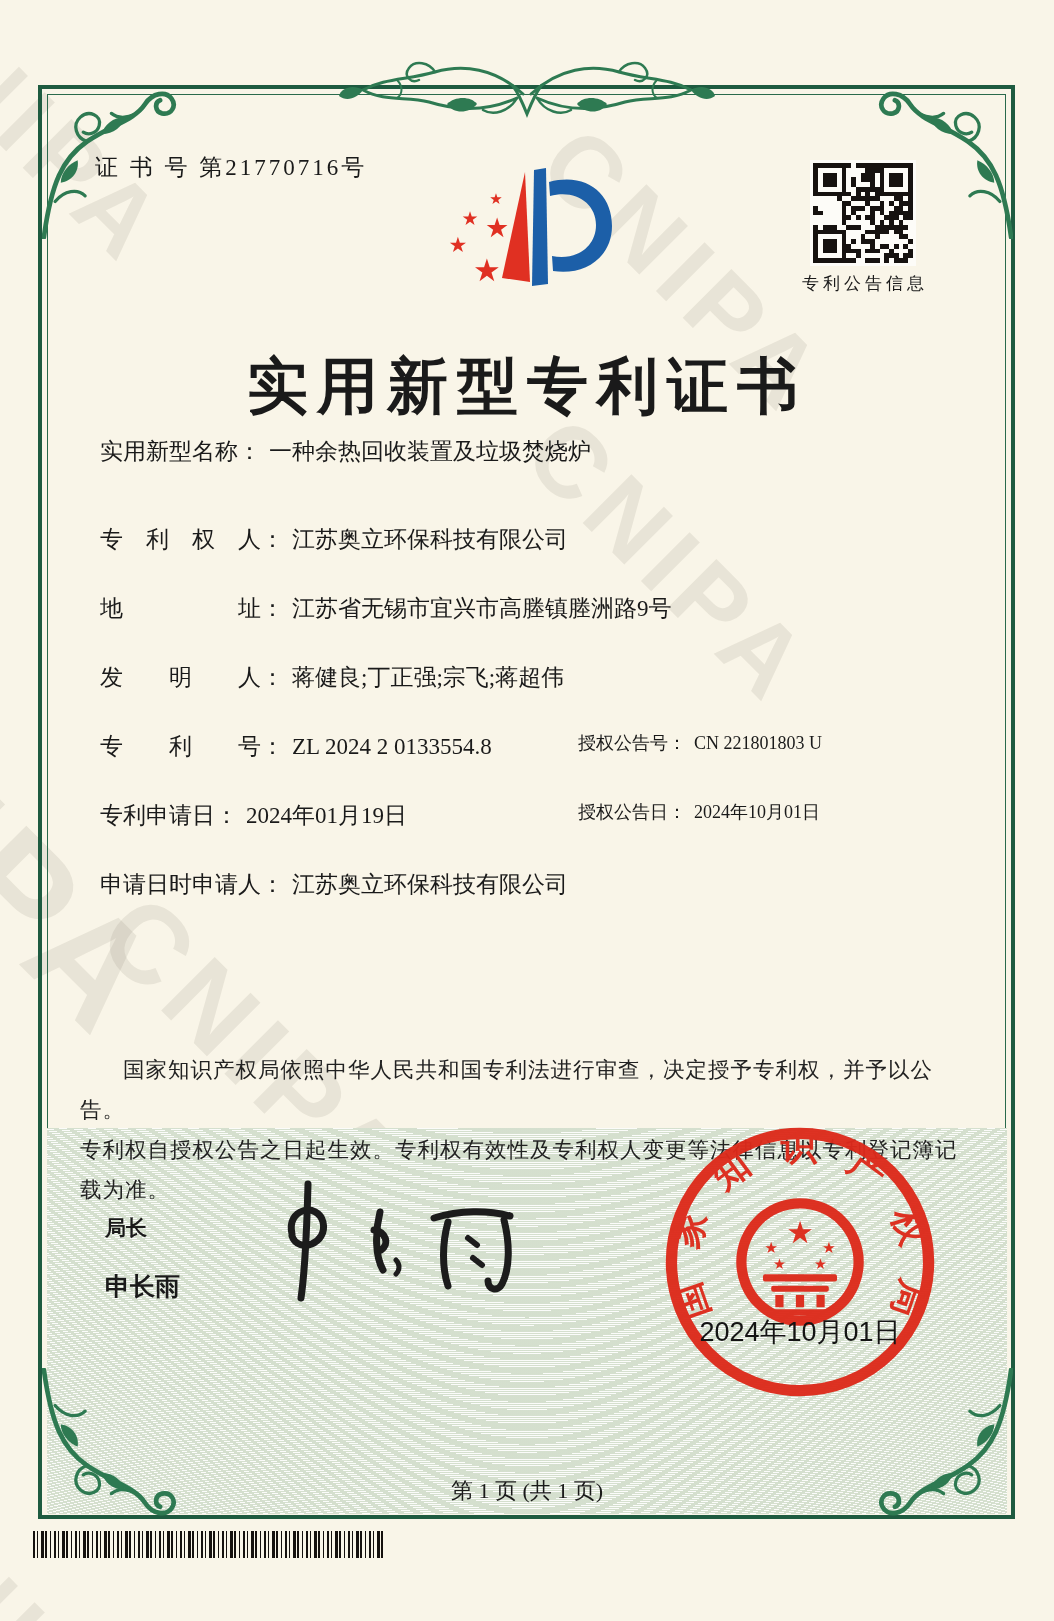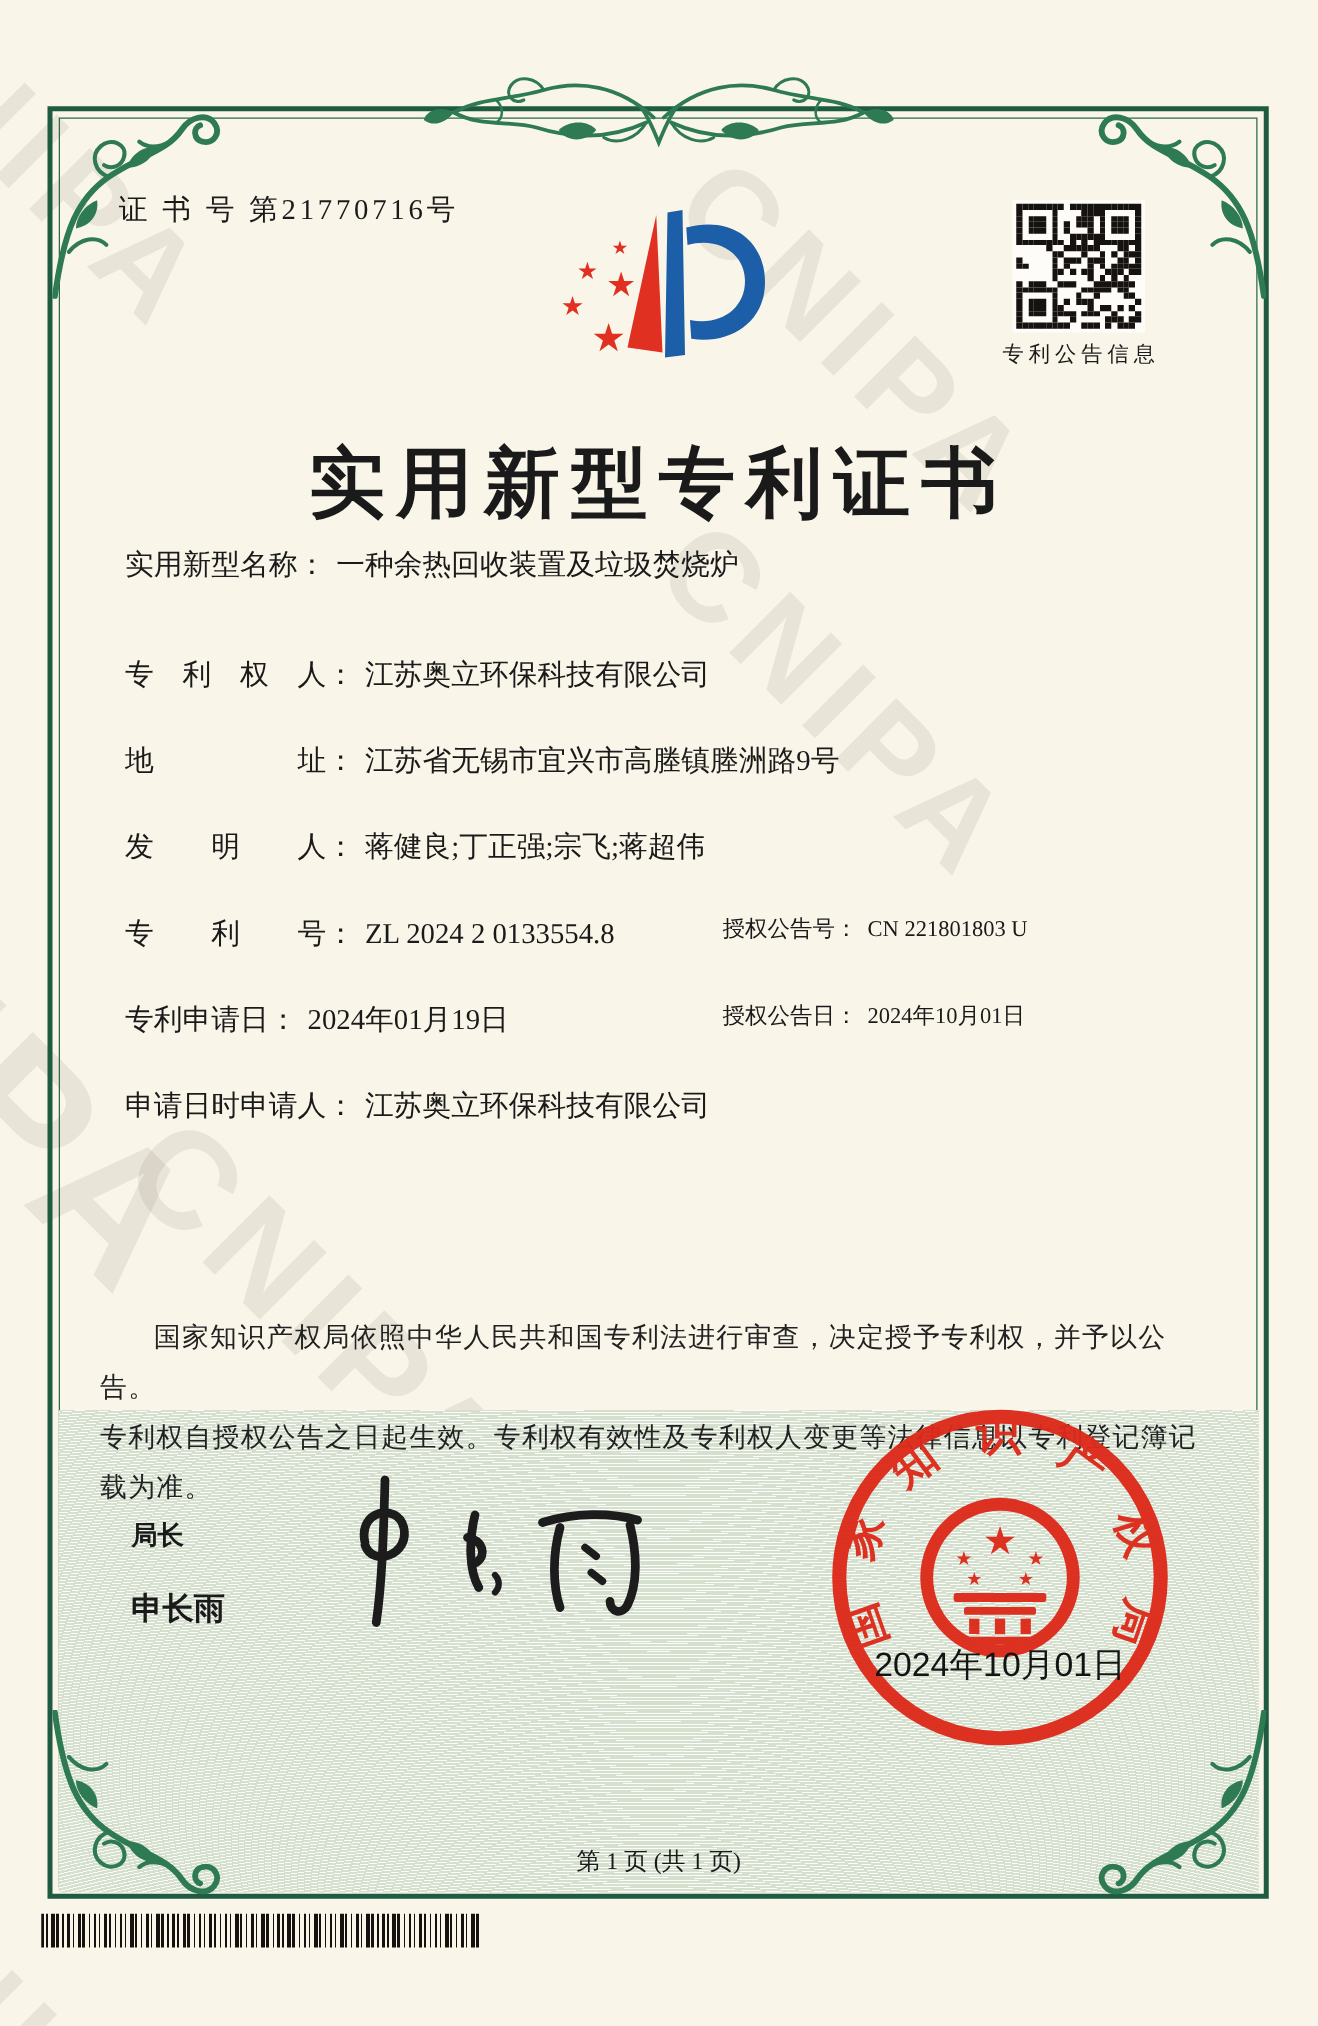--- a/index.html
+++ b/index.html
@@ -36,21 +36,21 @@
       letter-spacing:1px;color:#222;}
   .statement .ind{text-indent:2em;}
   .director-title{position:absolute;left:105px;top:1214px;font-size:21px;font-weight:600;
       font-family:"Liberation Sans","DejaVu Sans",sans-serif;z-index:4;}
   .director-name{position:absolute;left:105px;top:1270px;font-size:25px;font-weight:600;
       font-family:"Liberation Sans","DejaVu Sans",sans-serif;z-index:4;}
   .signature{position:absolute;left:262px;top:1172px;z-index:4;}
   .seal{position:absolute;left:656px;top:1118px;z-index:4;opacity:.96;}
   .seal-date{position:absolute;left:656px;top:1314px;width:288px;text-align:center;z-index:5;
       font-size:27px;color:#141414;font-family:"Liberation Sans","DejaVu Sans",sans-serif;}
-  .footer-page{position:absolute;left:0;right:0;top:1476px;text-align:center;font-size:19px;z-index:4;}
+  .footer-page{position:absolute;left:0;right:0;top:1476px;text-align:center;font-size:22px;z-index:4;}
   .barcode{position:absolute;left:33px;top:1531px;width:352px;height:27px;z-index:3;
       background:repeating-linear-gradient(90deg,#15110e 0 2px,#f9f5e8 2px 4px,#15110e 4px 5px,
         #f9f5e8 5px 8px,#15110e 8px 11px,#f9f5e8 11px 12px,#15110e 12px 14px,#f9f5e8 14px 17px,
         #15110e 17px 18px,#f9f5e8 18px 21px);}
 </style>
 </head>
 <body>
 
 <div id="page">
 

